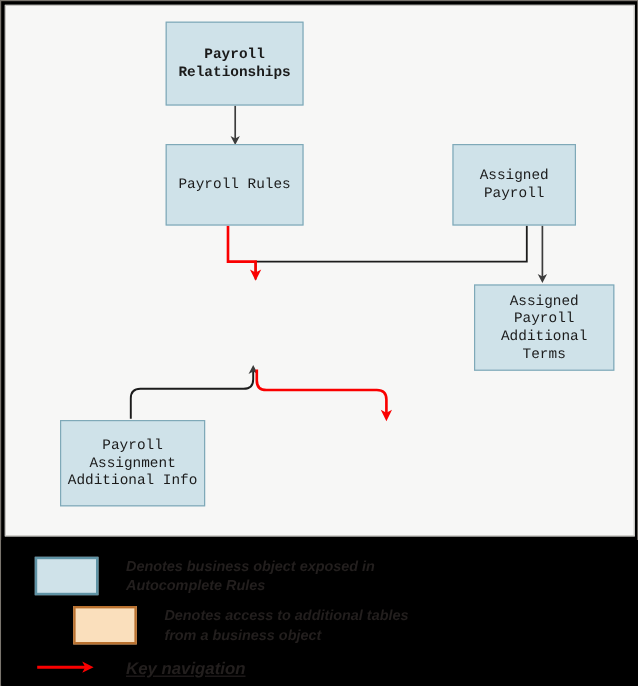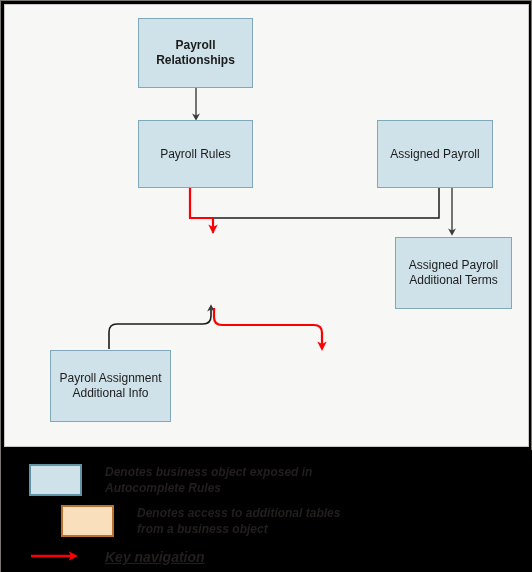--- a/index.html
+++ b/index.html
@@ -47,21 +47,21 @@
     box-sizing: border-box;
     display: flex;
     align-items: center;
     justify-content: center;
     text-align: center;
     line-height: 1.22;
     color: #1b1b1b;
     font-size: 12px;
     z-index: 5;
   }
-  .node .node-label { display: block; padding: 0 4px; }
+  .node .node-label { display: block; padding: 0 4px; font-family: Liberation Mono, monospace; }
 
   .node-blue {
     background: #cfe2e9;
     border: 1px solid #7fa9b8;
   }
   .node-orange {
     background: #fadfbc;
     border: 1px solid #c1804a;
   }
   .node-root .node-label {
@@ -155,21 +155,21 @@
 
     <div class="node node-blue node-root" style="left:133px; top:13px; width:115px; height:70px;">
       <span class="node-label">Payroll
 Relationships</span>
     </div>
 
     <div class="node node-blue" style="left:133px; top:115px; width:115px; height:68px;">
       <span class="node-label">Payroll Rules</span>
     </div>
 
-    <div class="node node-blue" style="left:372px; top:115px; width:116px; height:68px;">
+    <div class="node node-blue" style="left:372px; top:115px; width:103px; height:68px;">
       <span class="node-label">Assigned Payroll</span>
     </div>
 
 
     <div class="node node-blue" style="left:390px; top:232px; width:117px; height:72px;">
       <span class="node-label">Assigned Payroll
 Additional Terms</span>
     </div>
 
     <div class="node node-blue" style="left:45px; top:345px; width:121px; height:72px;">

